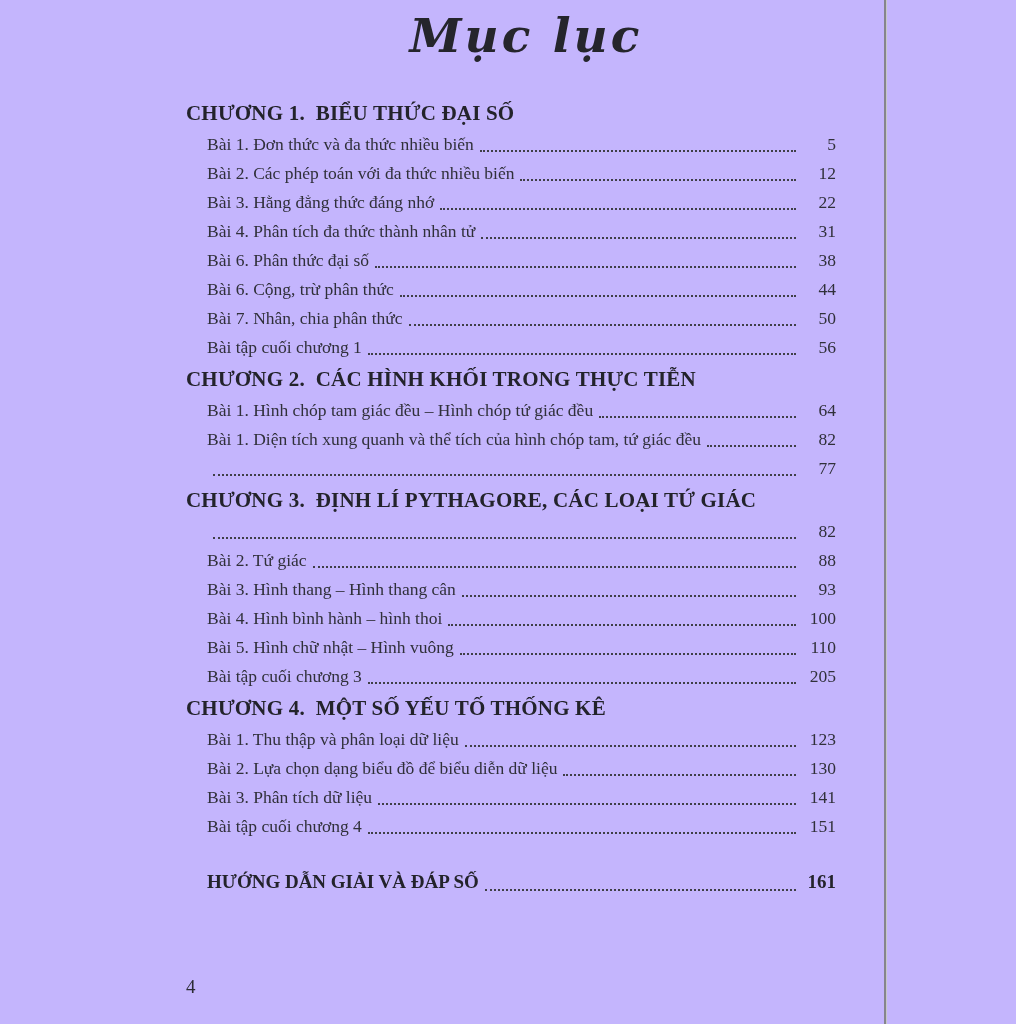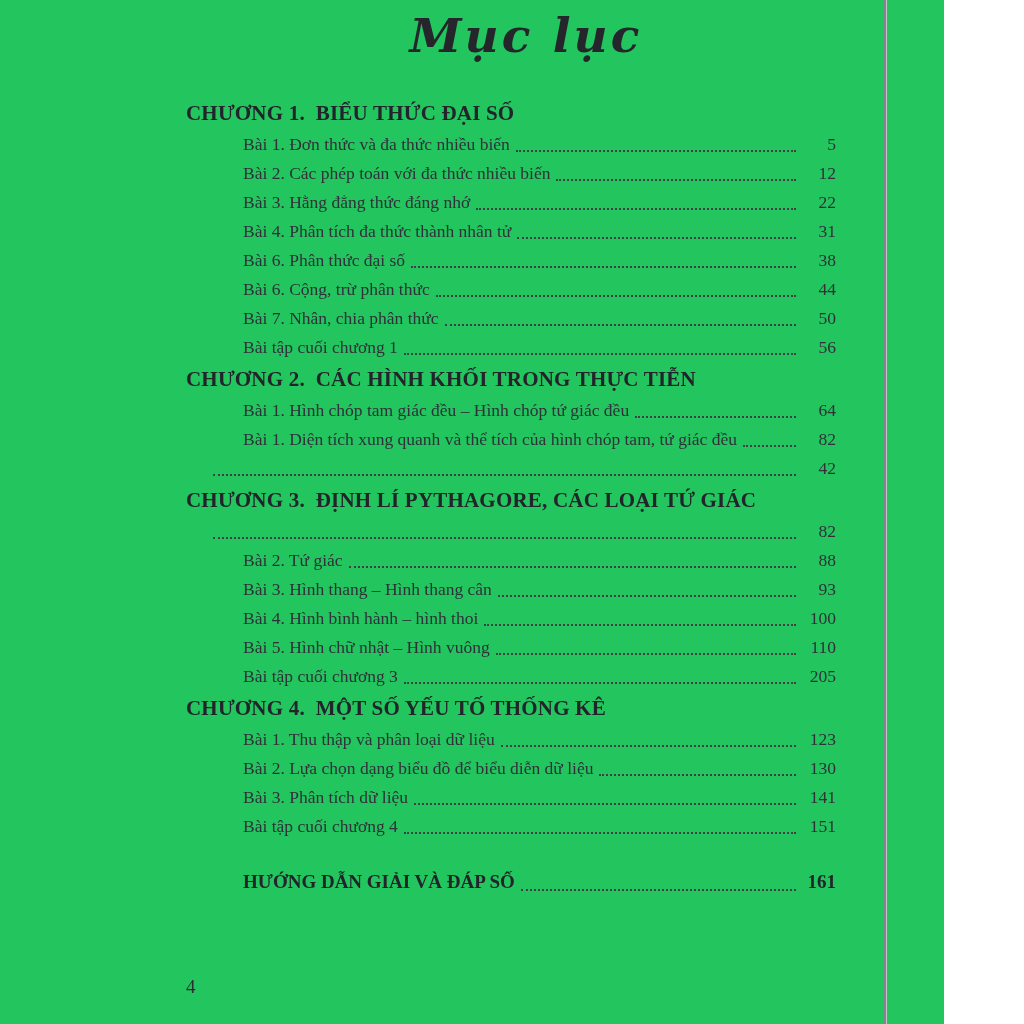--- a/index.html
+++ b/index.html
@@ -1,37 +1,37 @@
 <!DOCTYPE html>
 <html><head>
 <meta charset="utf-8">
 <style>
   html,body { margin:0; padding:0; background:#ffffff; }
   .page {
-    position:relative; width:944px; height:1024px;
-    background:#22c55e; overflow:hidden;
+    position:relative; width:1016px; height:1024px;
+    background:#c4b5fd; overflow:hidden;
     font-family:"Liberation Serif","DejaVu Serif",serif;
     color:#30303a;
   }
   .title {
     position:absolute; top:8px; left:186px; width:680px;
     text-align:center; font-size:47px; font-style:italic; font-weight:600;
     letter-spacing:3px; color:#25252c;
     font-family:"DejaVu Serif","Liberation Serif",serif;
   }
   .toc { position:absolute; top:96px; left:186px; width:650px; }
   .chapter-heading {
     font-weight:bold; font-size:21px; height:34px; line-height:34px;
     color:#23232b; white-space:pre; letter-spacing:0.2px;
   }
   .toc-row {
     display:flex; height:29px; line-height:29px;
     padding-left:21px; font-size:17.5px;
   }
-  .toc-row .label { white-space:nowrap;margin-left:36px; }
+  .toc-row .label { white-space:nowrap; }
   .leader { flex:1; position:relative; margin:0 4px; min-width:12px; }
   .leader::after {
     content:""; position:absolute; left:2px; right:2px; bottom:7px;
     border-bottom:2px dotted #3f3f47;
   }
   .pagenum { min-width:34px; text-align:right; }
   .spacer { height:25px; }
   .answer-row { font-weight:bold; font-size:19px; height:32px; line-height:32px; color:#23232b; }
   .answer-row .label { white-space:nowrap; }
   .folio { position:absolute; left:186px; top:976px; font-size:19px; color:#2b2b33; }
@@ -93,21 +93,21 @@
         <span class="leader"></span>
         <span class="pagenum">64</span>
       </div>
       <div class="toc-row">
         <span class="label">Bài 1. Diện tích xung quanh và thể tích của hình chóp tam, tứ giác đều</span>
         <span class="leader"></span>
         <span class="pagenum">82</span>
       </div>
       <div class="toc-row">
         <span class="leader"></span>
-        <span class="pagenum">42</span>
+        <span class="pagenum">77</span>
       </div>
       <div class="chapter-heading">CHƯƠNG 3.  ĐỊNH LÍ PYTHAGORE, CÁC LOẠI TỨ GIÁC</div>
       <div class="toc-row">
         <span class="leader"></span>
         <span class="pagenum">82</span>
       </div>
       <div class="toc-row">
         <span class="label">Bài 2. Tứ giác</span>
         <span class="leader"></span>
         <span class="pagenum">88</span>

